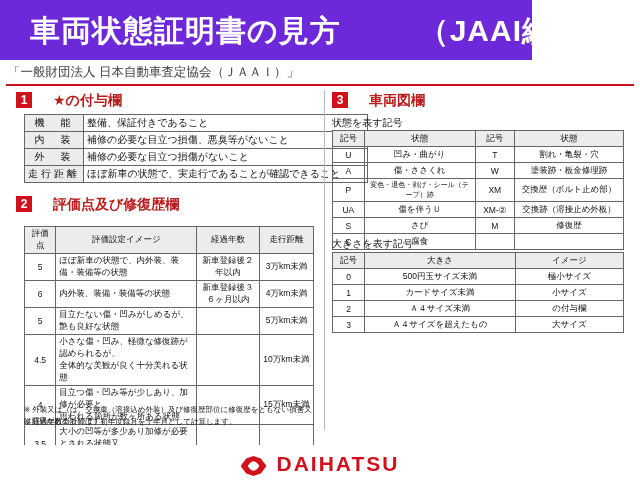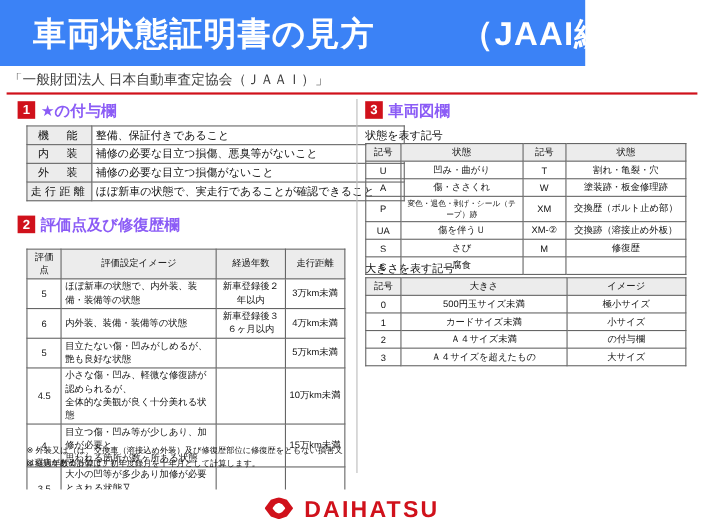--- a/index.html
+++ b/index.html
@@ -6,21 +6,21 @@
   body{
     width:640px;height:480px;overflow:hidden;
     background:#000;
     font-family:"Liberation Sans","DejaVu Sans",sans-serif;
   }
   .page{
     position:absolute;left:0;top:0;width:640px;height:480px;background:#fff;
   }
   
   .titlebar{
-    position:absolute;left:0;top:0;width:532px;height:60px;background:#3b82f6;
+    position:absolute;left:0;top:0;width:532px;height:60px;background:#6d28d9;
   }
   .titlebar .t{
     position:absolute;left:30px;top:11px;width:580px;
     color:#fff;font-size:30px;font-weight:bold;letter-spacing:1px;
     white-space:nowrap;
   }
   .titlebar .t .sub{float:right;margin-right:26px;}
   
   .body{
     position:absolute;left:0;top:60px;width:640px;height:385px;background:#fff;
@@ -31,21 +31,21 @@
   .redline{
     position:absolute;left:6px;top:24px;width:628px;height:2px;background:#d0111b;
   }
   
   .sechead{position:absolute;height:18px;}
   .sechead .num{
     display:inline-block;width:16px;height:16px;background:#d0111b;color:#fff;
     font-size:12px;font-weight:bold;text-align:center;line-height:16px;vertical-align:top;
   }
   .sechead .lbl{
-    display:inline-block;margin-left:5px;font-size:14px;font-weight:bold;color:#8b5cf6;
+    display:inline-block;margin-left:21px;font-size:14px;font-weight:bold;color:#b91c1c;
     line-height:16px;vertical-align:top;white-space:nowrap;
   }
   
   table{border-collapse:collapse;position:absolute;}
   table td,table th{
     border:1px solid #666;font-size:8.5px;color:#111;padding:1px 3px;
     font-weight:normal;text-align:left;vertical-align:middle;
   }
   .tbl-tsuki td{height:14px;}
   .tbl-tsuki td.k{width:52px;text-align:center;background:#ececec;font-size:10px;letter-spacing:3px;}
@@ -61,21 +61,21 @@
   .tbl-size tr.h td{background:#ececec;}
   .subhead{position:absolute;font-size:10px;color:#111;}
   .notes{position:absolute;font-size:7.5px;color:#111;line-height:11px;}
   .vsep{position:absolute;width:1px;background:#bbb;}
   
   .logoband{
     position:absolute;left:0;top:445px;width:640px;height:35px;background:#fff;
   }
   .logo{
     position:absolute;left:50%;top:7px;transform:translateX(-50%);
-    display:flex;align-items:flex-start;gap:10px;
+    display:flex;align-items:flex-end;gap:10px;
   }
   .logo .mark{
     width:26px;height:20px;position:relative;
   }
   .logo .mark:before{
     content:"";position:absolute;left:0;top:0;width:26px;height:20px;
     background:#d0111b;
     clip-path:polygon(0% 50%,22% 12%,50% 0%,78% 12%,100% 50%,78% 88%,50% 100%,22% 88%);
   }
   .logo .mark:after{

